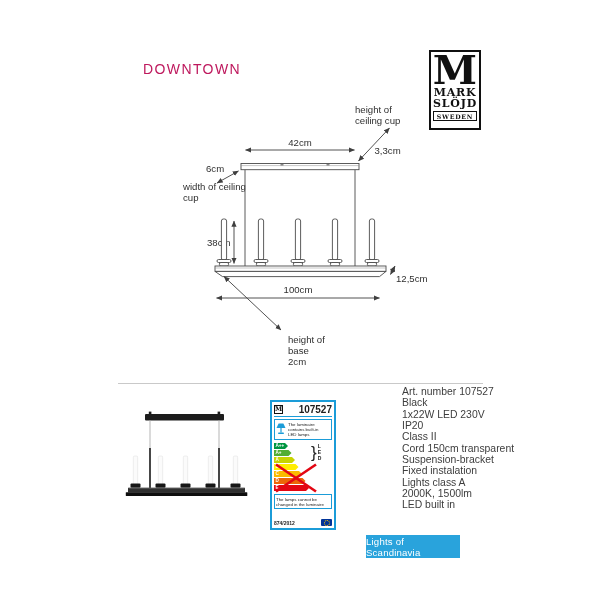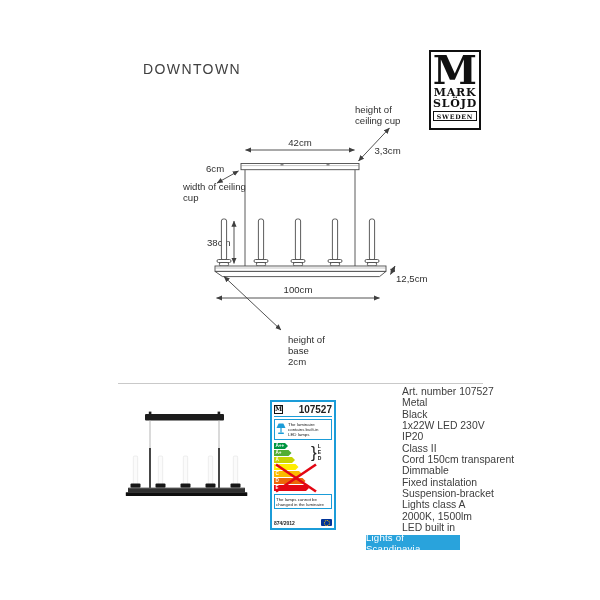--- a/index.html
+++ b/index.html
@@ -1,20 +1,20 @@
 <!DOCTYPE html>
 <html><head>
 <meta charset="utf-8">
 <style>
   html,body{margin:0;padding:0;background:#fff;}
   .page{position:relative;width:600px;height:600px;background:#ffffff;overflow:hidden;
         font-family:"Liberation Sans",sans-serif;}
 
   
-  .title{position:absolute;left:143px;top:61px;font-size:14px;letter-spacing:1.4px;color:#404040;}
+  .title{position:absolute;left:143px;top:61px;font-size:14px;letter-spacing:1.4px;color:#be185d;}
   .logo{position:absolute;left:429px;top:50px;width:52px;height:80px;border:2.5px solid #101010;
         box-sizing:border-box;display:flex;flex-direction:column;align-items:center;
         font-family:"DejaVu Serif",serif;font-weight:bold;color:#101010;background:#fff;}
   .logo-m{font-size:40px;line-height:36px;margin-top:0;}
   .logo-word{font-size:11px;line-height:10.5px;letter-spacing:0.8px;}
   .logo-country-box{border:1.5px solid #101010;font-size:6.2px;letter-spacing:0.8px;
         padding:0.5px 2.5px;margin-top:2px;line-height:7px;}
 
   
   .drawing{position:absolute;left:100px;top:100px;width:400px;height:280px;}
@@ -61,21 +61,21 @@
   .e-reg{font-size:5px;font-weight:bold;color:#1d1d1d;}
   .e-flag{width:11px;height:7px;background:#003399;border-radius:1px;display:flex;
           align-items:center;justify-content:center;}
   .e-flag i{display:block;width:4px;height:4px;border:1px dotted #FFCC00;border-radius:50%;}
 
   
   .specs{position:absolute;left:358px;top:386px;width:160px;font-size:10.4px;line-height:11.35px;color:#3d3d3d;}
   .specs span{display:block;margin-left:44px;}
 
   
-  .footer-bar{position:absolute;left:366px;top:535px;width:94px;height:15px;background:#29A3DC;
+  .footer-bar{position:absolute;left:366px;top:535px;width:94px;height:23px;background:#29A3DC;
           color:#fff;font-size:9.6px;display:flex;align-items:center;justify-content:center;letter-spacing:0.2px;}
 </style>
 </head>
 <body>
 
 <div class="page">
 
   <div class="title">DOWNTOWN</div>
 
   <div class="logo">
@@ -228,29 +228,27 @@
     <div class="e-foot">
       <span class="e-reg">874/2012</span>
       <span class="e-flag">
           <i></i>
         </span>
     </div>
   </div>
 
   <div class="specs">
     <span>Art. number 107527</span>
-    <span>Metal</span>
     <span>Black</span>
     <span>1x22W LED 230V</span>
     <span>IP20</span>
     <span>Class II</span>
     <span>Cord 150cm transparent</span>
-    <span>Dimmable</span>
+    <span>Suspension-bracket</span>
     <span>Fixed instalation</span>
-    <span>Suspension-bracket</span>
     <span>Lights class A</span>
     <span>2000K, 1500lm</span>
     <span>LED built in</span>
   </div>
 
   <div class="footer-bar" style="background: rgb(41, 163, 220);">
     <span>Lights of Scandinavia</span>
   </div>
 
 </div>

